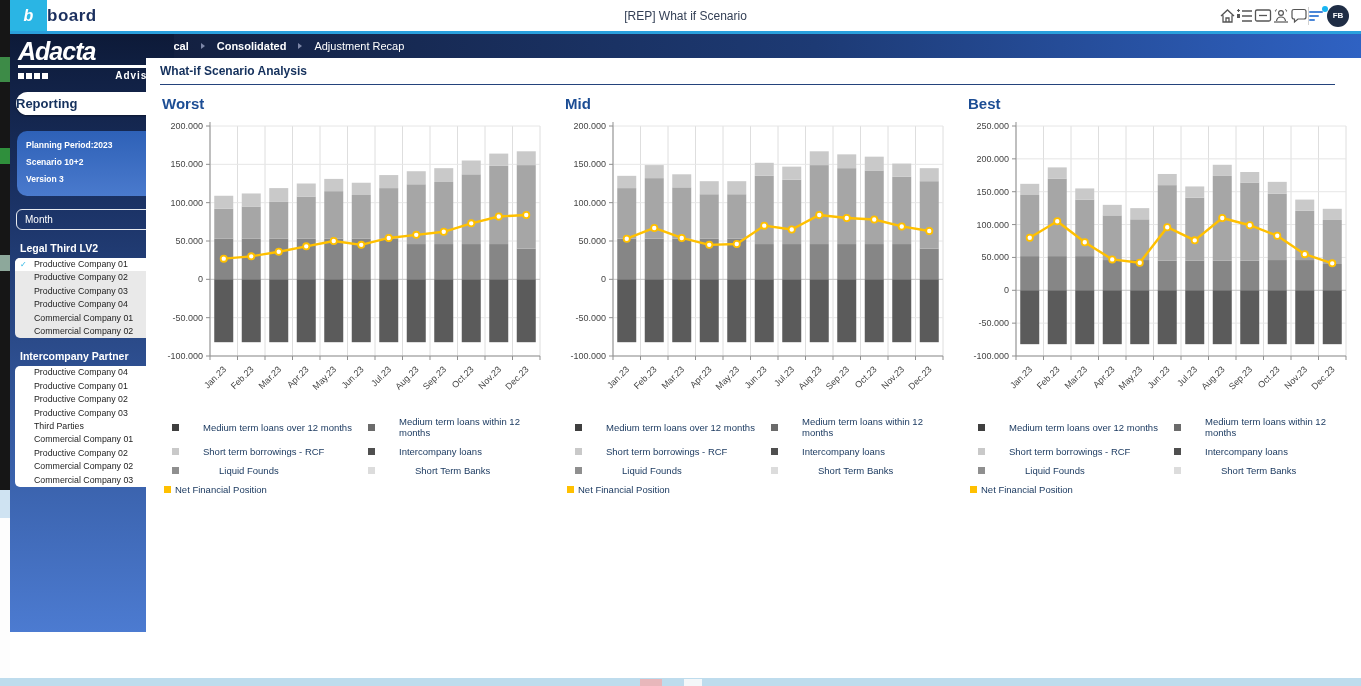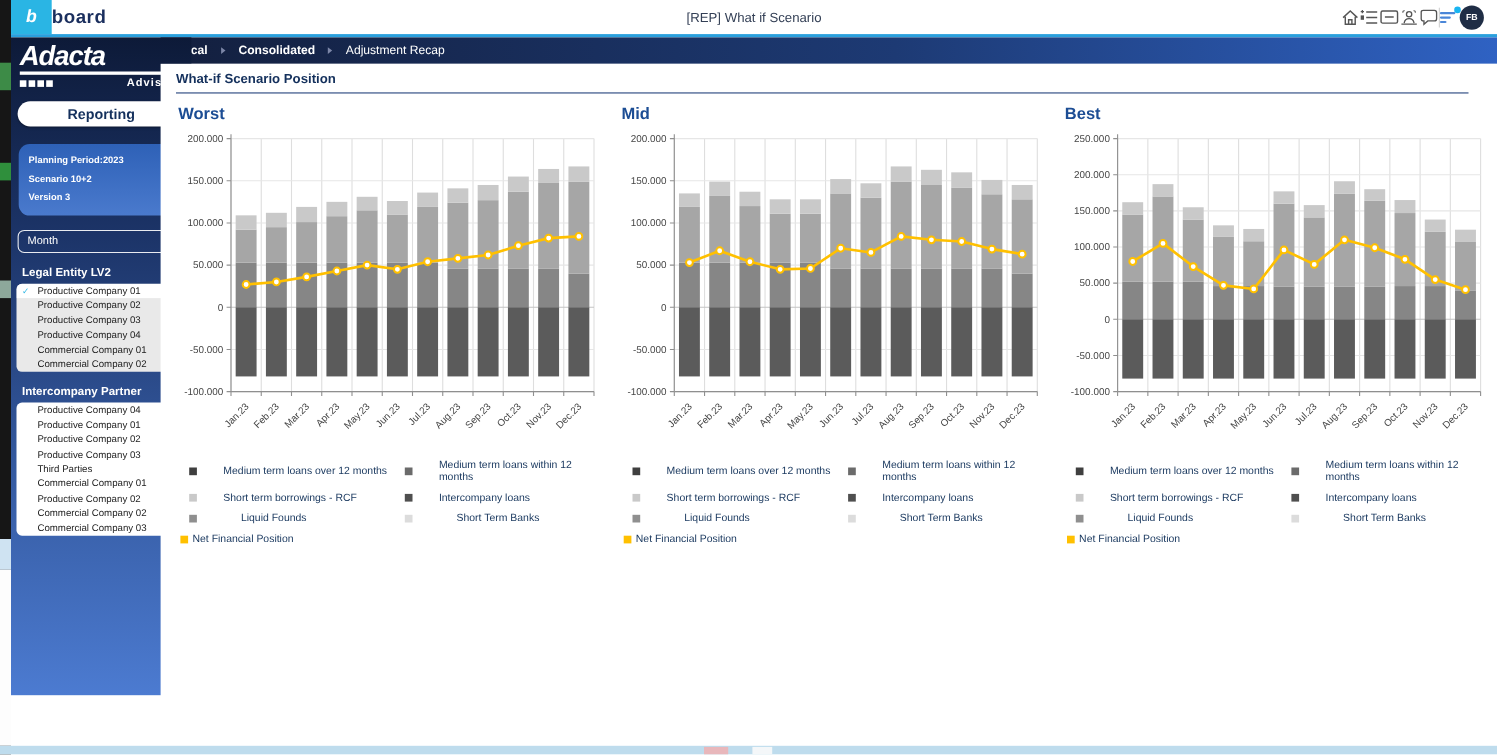--- a/index.html
+++ b/index.html
@@ -48,21 +48,21 @@
   .sidebar { position:absolute; left:10px; top:34px; width:164px; height:598px;
     background:linear-gradient(180deg,#0d1a38 0%, #1c3468 30%, #34599f 65%, #4c7bd1 100%);
     color:#fff; }
   .brand { padding:5px 8px 2px 8px; }
   .brand-name { font-size:25px; font-weight:bold; font-style:italic; letter-spacing:-1px;
     border-bottom:3px solid #fff; padding-bottom:1px; line-height:1; }
   .brand-row { display:flex; justify-content:space-between; align-items:center; margin-top:2px; }
   .brand-squares { display:flex; gap:2px; }
   .brand-squares i { width:6px; height:6px; background:#fff; display:block; }
   .brand-sub { font-size:10px; font-weight:bold; letter-spacing:1px; }
-  .reporting-pill { margin:9px 6px 0 6px; background:#fff; border-radius:13px; text-align:center;
+  .reporting-pill { margin:9px 6px 0 6px; background:#fff; border-radius:13px; text-align:left;
     padding:4px 0; color:#14305c; font-weight:bold; font-size:13px; box-shadow:0 1px 2px rgba(0,0,0,.4); }
   .info-box { margin:16px 7px 0 7px; background:linear-gradient(180deg,#2e61b7,#4a7acd);
     border-radius:10px; padding:9px 9px 5px 9px; }
   .info-box div { font-size:8.5px; font-weight:bold; margin-bottom:7px; }
   .month-box { margin:13px 6px 0 6px; border:1px solid rgba(255,255,255,.9); border-radius:6px;
     padding:4px 8px; display:flex; justify-content:space-between; align-items:center; font-size:10px; }
   .refresh { font-size:11px; line-height:1; transform:rotate(90deg); }
   .side-header { margin:12px 8px 0 10px; display:flex; justify-content:space-between;
     align-items:center; font-size:10.5px; font-weight:bold; }
   .kebab { font-size:10px; letter-spacing:0; }
@@ -181,21 +181,21 @@
     <div class="info-box">
       <div>Planning Period:2023</div>
       <div>Scenario 10+2</div>
       <div>Version 3</div>
     </div>
     <div class="month-box">
       <span>Month</span>
       <span class="refresh">⟳</span>
     </div>
     <div class="side-header">
-      <span>Legal Entity LV2</span>
+      <span>Legal Third LV2</span>
       <span class="kebab">⋮</span>
     </div>
     <div class="listbox" id="legal-list">
         <div class="lrow sel"><span class="chk">✓</span><span>Productive Company 01</span></div>
         <div class="lrow"><span>Productive Company 02</span></div>
         <div class="lrow"><span>Productive Company 03</span></div>
         <div class="lrow"><span>Productive Company 04</span></div>
         <div class="lrow"><span>Commercial Company 01</span></div>
         <div class="lrow"><span>Commercial Company 02</span></div>
       </div>
@@ -211,21 +211,21 @@
         <div class="lrow"><span>Third Parties</span></div>
         <div class="lrow"><span>Commercial Company 01</span></div>
         <div class="lrow"><span>Productive Company 02</span></div>
         <div class="lrow"><span>Commercial Company 02</span></div>
         <div class="lrow"><span>Commercial Company 03</span></div>
         <div class="scroll-thumb"></div>
       </div>
   </div>
 
   <div class="main">
-    <div class="heading">What-if Scenario Position</div>
+    <div class="heading">What-if Scenario Analysis</div>
     <div class="charts-row" id="charts-row">
         <div class="chart-panel"><div class="chart-title">Worst</div><svg width="388" height="290" viewBox="0 0 388 290">
             <line x1="50" x2="50" y1="10" y2="240" stroke="#dedede" stroke-width="1"></line>
             <line x1="77.5" x2="77.5" y1="10" y2="240" stroke="#dedede" stroke-width="1"></line>
             <line x1="105" x2="105" y1="10" y2="240" stroke="#dedede" stroke-width="1"></line>
             <line x1="132.5" x2="132.5" y1="10" y2="240" stroke="#dedede" stroke-width="1"></line>
             <line x1="160" x2="160" y1="10" y2="240" stroke="#dedede" stroke-width="1"></line>
             <line x1="187.5" x2="187.5" y1="10" y2="240" stroke="#dedede" stroke-width="1"></line>
             <line x1="215" x2="215" y1="10" y2="240" stroke="#dedede" stroke-width="1"></line>
             <line x1="242.5" x2="242.5" y1="10" y2="240" stroke="#dedede" stroke-width="1"></line>

